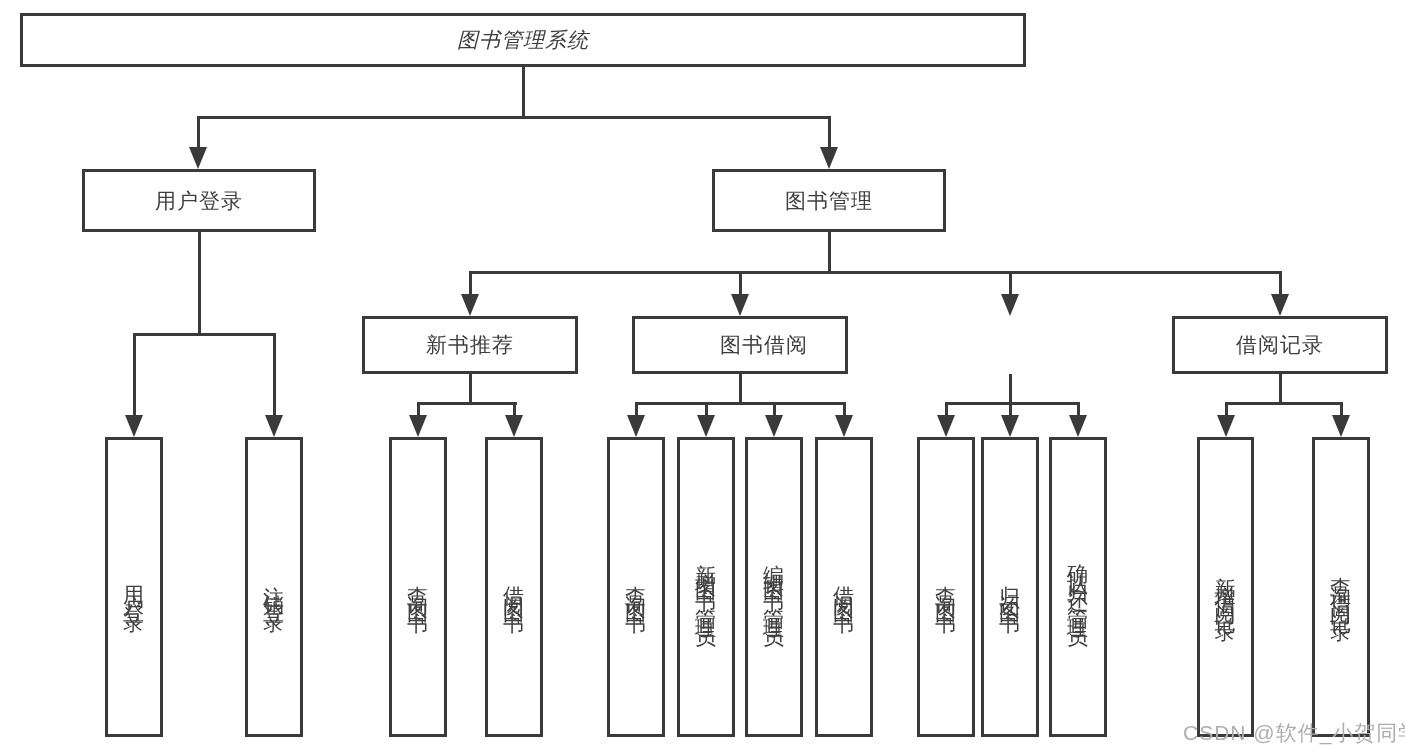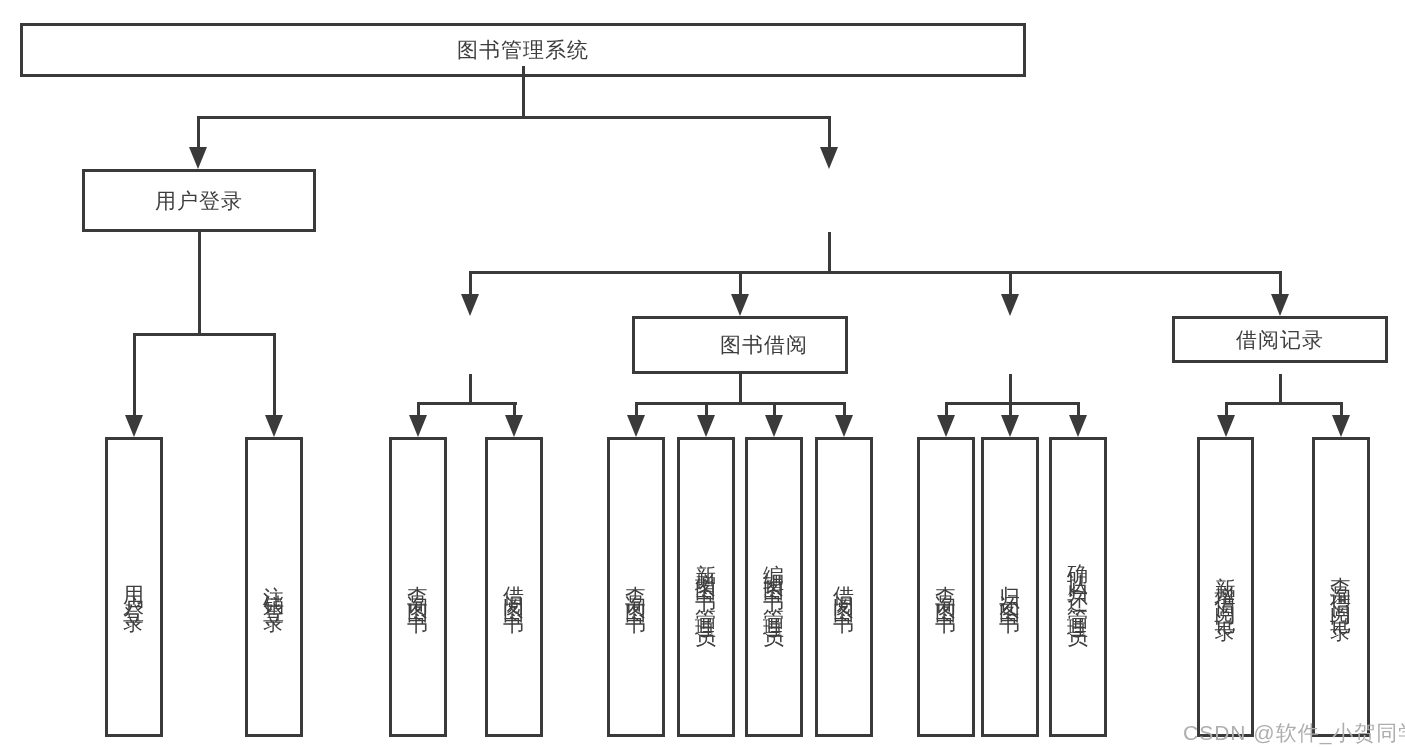--- a/index.html
+++ b/index.html
@@ -55,32 +55,38 @@
     color:var(--watermark);
     letter-spacing:1px;
     white-space:nowrap;
   }
 </style>
 </head>
 <body>
 
 <div class="stage">
 
-  <div class="node" style="left:20px;top:23px;width:1006px;height:54px;">
+  <div class="node" style="left:20px;top:13px;width:1006px;height:54px;font-style:italic;">
     <span>图书管理系统</span>
   </div>
 
   <div class="node" style="left:82px;top:169px;width:234px;height:63px;">
     <span>用户登录</span>
   </div>
+  <div class="node" style="left:712px;top:169px;width:234px;height:63px;">
+    <span>图书管理</span>
+  </div>
 
+  <div class="node" style="left:362px;top:316px;width:216px;height:58px;">
+    <span>新书推荐</span>
+  </div>
   <div class="node" style="left:632px;top:316px;width:216px;height:58px;padding-left:48px;">
     <span>图书借阅</span>
   </div>
-  <div class="node" style="left:1172px;top:316px;width:216px;height:47px;justify-content:center;">
+  <div class="node" style="left:1172px;top:316px;width:216px;height:58px;justify-content:center;">
     <span>借阅记录</span>
   </div>
 
   <div class="node leaf" style="left:105px;top:437px;width:58px;height:300px;">
     <span>用户登录</span>
   </div>
   <div class="node leaf" style="left:245px;top:437px;width:58px;height:300px;">
     <span>注销登录</span>
   </div>
   <div class="node leaf" style="left:389px;top:437px;width:58px;height:300px;">

